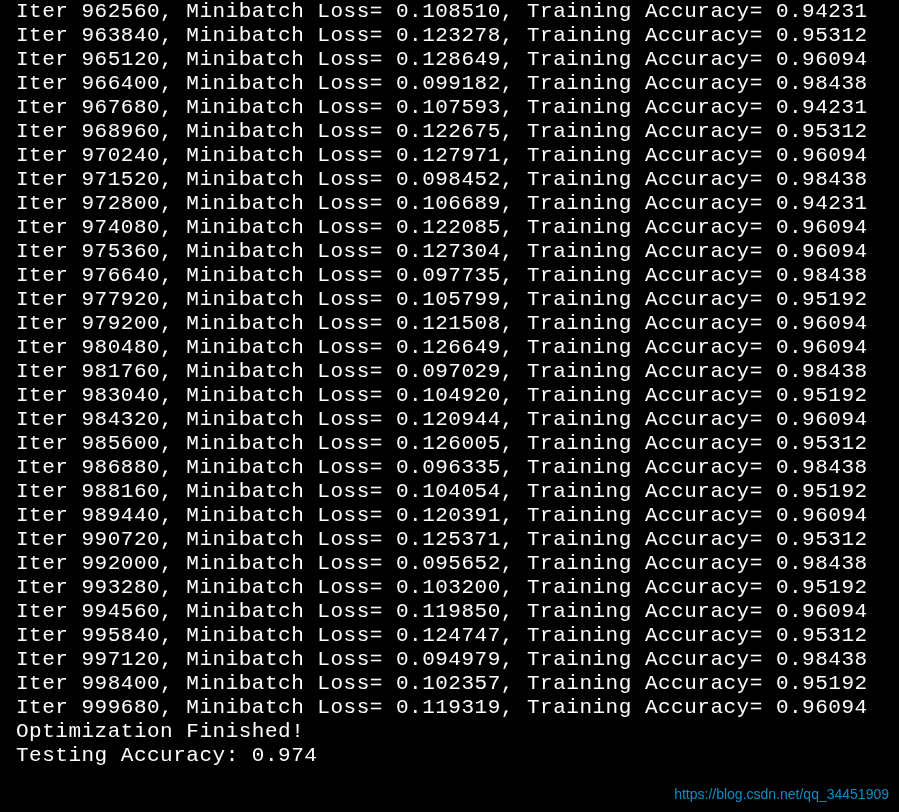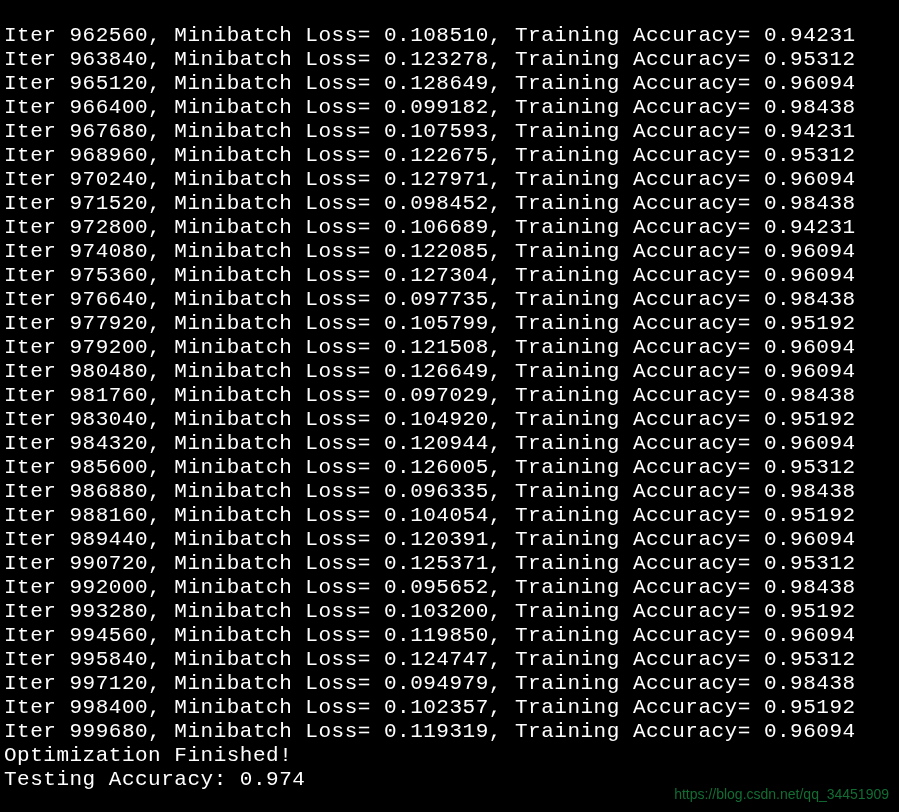--- a/index.html
+++ b/index.html
@@ -9,34 +9,33 @@
     height: 812px;
     background: #000000;
     color: #ffffff;
     font-family: "Consolas", "Courier New", monospace;
     font-size: 21px;
     line-height: 24px;
     overflow: hidden;
     position: relative;
   }
   .terminal {
-    padding: 0 4px;
+    padding: 0 16px;
     white-space: pre;
     letter-spacing: 0.5px;
-    margin-top: 24px;
   }
   .line {
     display: block;
   }
   .watermark {
     position: absolute;
     bottom: 6px;
     right: 10px;
     font-size: 14px;
-    color: #15803d;
+    color: #0ea5e9;
     opacity: 0.85;
     font-family: Arial, sans-serif;
     letter-spacing: 0;
   }
 </style>
 </head>
 <body>
 
 <div class="terminal" id="term"><span class="line">Iter 962560, Minibatch Loss= 0.108510, Training Accuracy= 0.94231</span><span class="line">Iter 963840, Minibatch Loss= 0.123278, Training Accuracy= 0.95312</span><span class="line">Iter 965120, Minibatch Loss= 0.128649, Training Accuracy= 0.96094</span><span class="line">Iter 966400, Minibatch Loss= 0.099182, Training Accuracy= 0.98438</span><span class="line">Iter 967680, Minibatch Loss= 0.107593, Training Accuracy= 0.94231</span><span class="line">Iter 968960, Minibatch Loss= 0.122675, Training Accuracy= 0.95312</span><span class="line">Iter 970240, Minibatch Loss= 0.127971, Training Accuracy= 0.96094</span><span class="line">Iter 971520, Minibatch Loss= 0.098452, Training Accuracy= 0.98438</span><span class="line">Iter 972800, Minibatch Loss= 0.106689, Training Accuracy= 0.94231</span><span class="line">Iter 974080, Minibatch Loss= 0.122085, Training Accuracy= 0.96094</span><span class="line">Iter 975360, Minibatch Loss= 0.127304, Training Accuracy= 0.96094</span><span class="line">Iter 976640, Minibatch Loss= 0.097735, Training Accuracy= 0.98438</span><span class="line">Iter 977920, Minibatch Loss= 0.105799, Training Accuracy= 0.95192</span><span class="line">Iter 979200, Minibatch Loss= 0.121508, Training Accuracy= 0.96094</span><span class="line">Iter 980480, Minibatch Loss= 0.126649, Training Accuracy= 0.96094</span><span class="line">Iter 981760, Minibatch Loss= 0.097029, Training Accuracy= 0.98438</span><span class="line">Iter 983040, Minibatch Loss= 0.104920, Training Accuracy= 0.95192</span><span class="line">Iter 984320, Minibatch Loss= 0.120944, Training Accuracy= 0.96094</span><span class="line">Iter 985600, Minibatch Loss= 0.126005, Training Accuracy= 0.95312</span><span class="line">Iter 986880, Minibatch Loss= 0.096335, Training Accuracy= 0.98438</span><span class="line">Iter 988160, Minibatch Loss= 0.104054, Training Accuracy= 0.95192</span><span class="line">Iter 989440, Minibatch Loss= 0.120391, Training Accuracy= 0.96094</span><span class="line">Iter 990720, Minibatch Loss= 0.125371, Training Accuracy= 0.95312</span><span class="line">Iter 992000, Minibatch Loss= 0.095652, Training Accuracy= 0.98438</span><span class="line">Iter 993280, Minibatch Loss= 0.103200, Training Accuracy= 0.95192</span><span class="line">Iter 994560, Minibatch Loss= 0.119850, Training Accuracy= 0.96094</span><span class="line">Iter 995840, Minibatch Loss= 0.124747, Training Accuracy= 0.95312</span><span class="line">Iter 997120, Minibatch Loss= 0.094979, Training Accuracy= 0.98438</span><span class="line">Iter 998400, Minibatch Loss= 0.102357, Training Accuracy= 0.95192</span><span class="line">Iter 999680, Minibatch Loss= 0.119319, Training Accuracy= 0.96094</span><span class="line">Optimization Finished!</span><span class="line">Testing Accuracy: 0.974</span></div>
 

